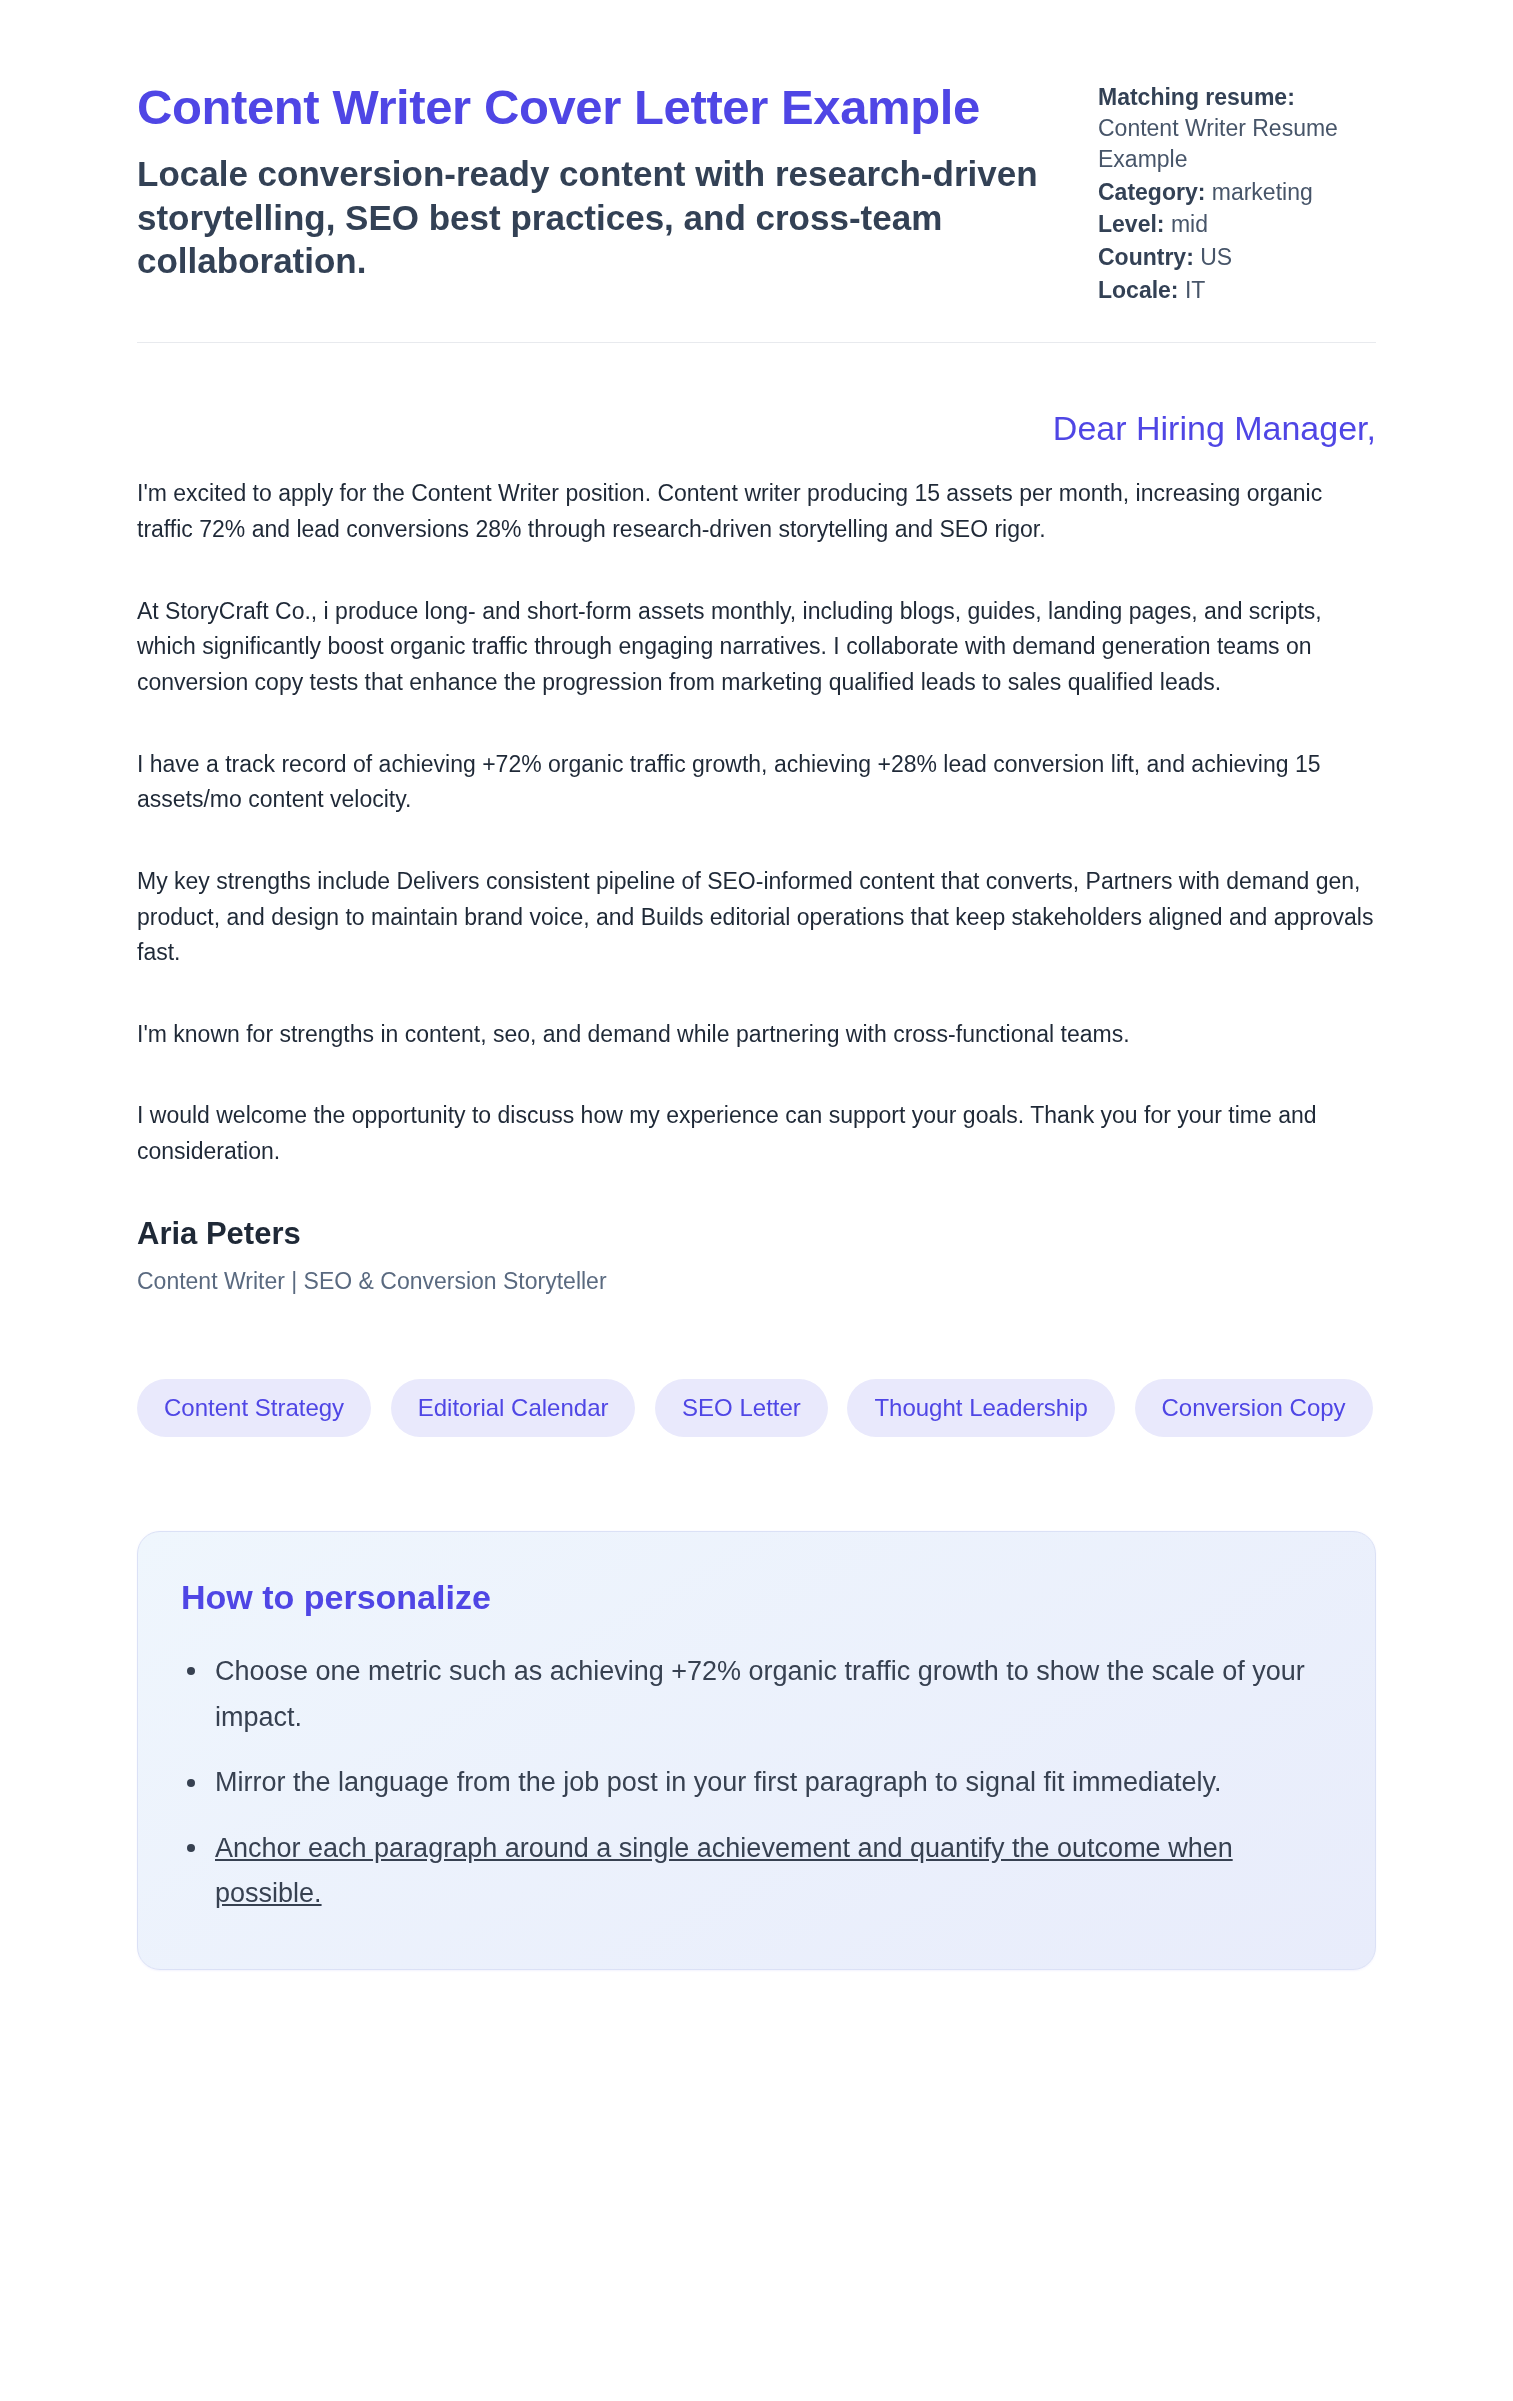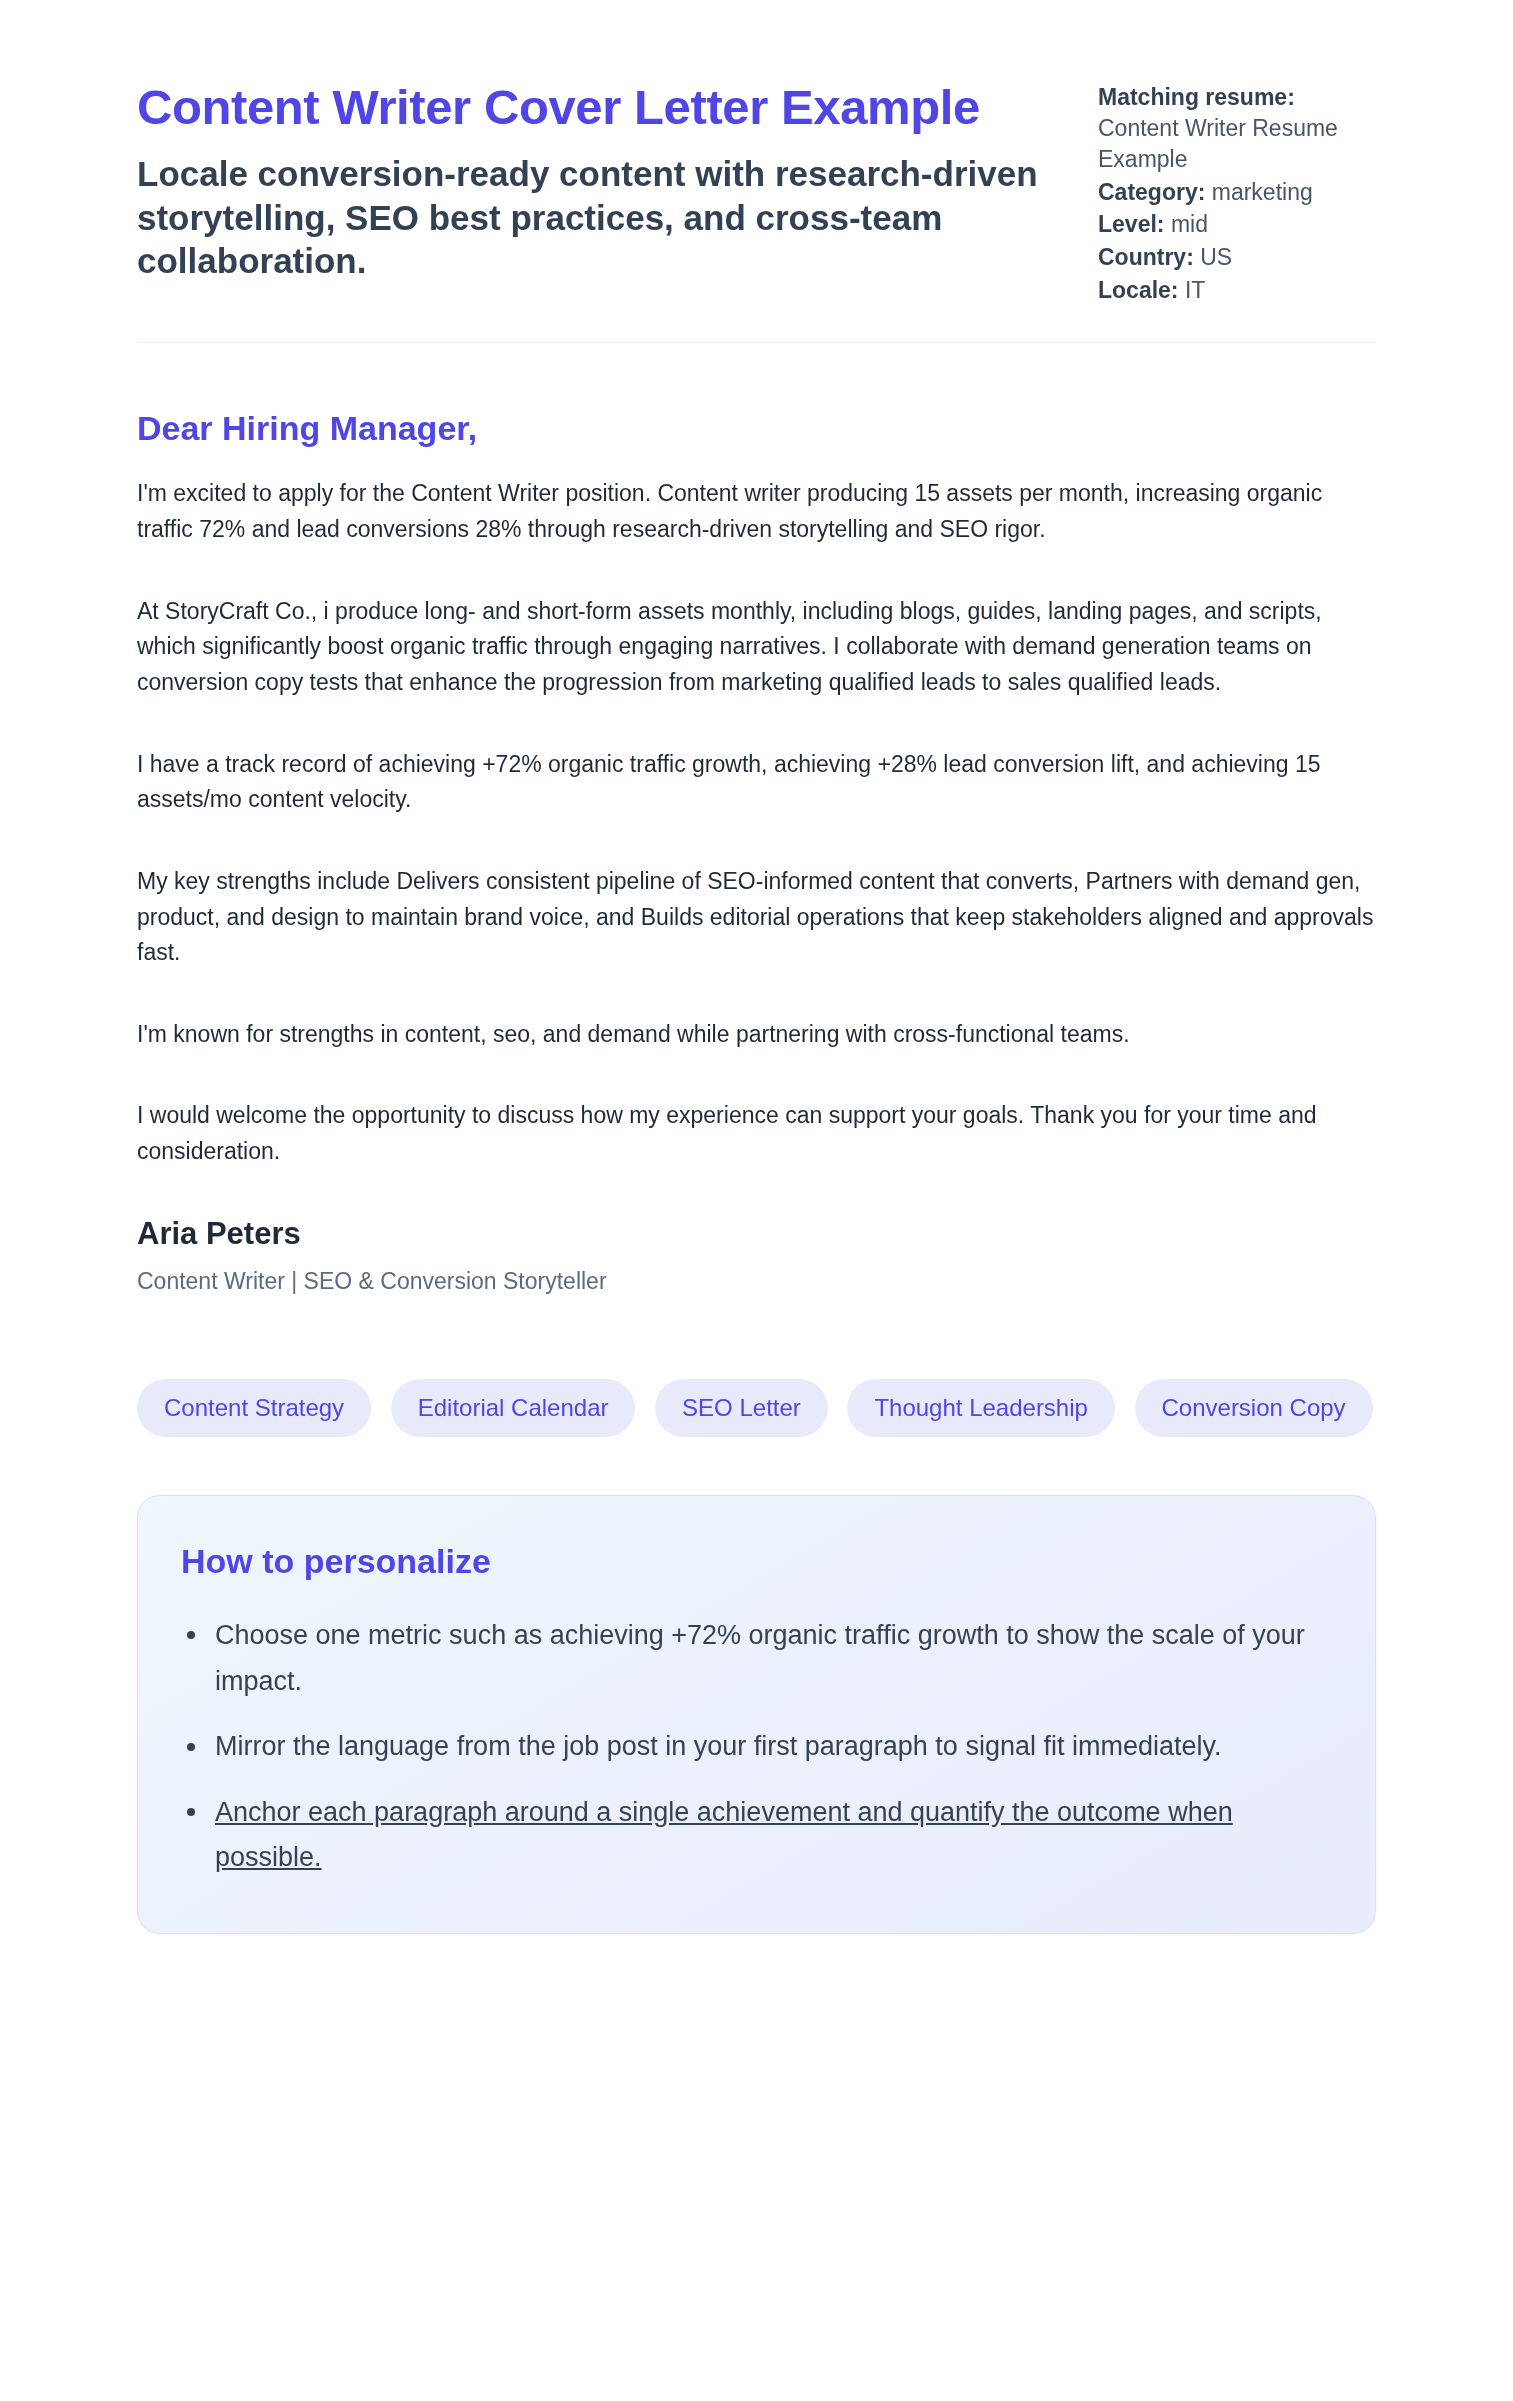--- a/index.html
+++ b/index.html
@@ -52,23 +52,24 @@
   .divider{
     border:none;
     border-top:1.8px solid #e8eaee;
     margin-top:34px;
   }
 
   
   .letter{margin-top:66px;}
   .greeting{
     color:var(--accent);
-    font-weight:700;
+    font-weight:400;
     font-size:34px;
     margin-bottom:28.5px;
+    text-align:right;
   }
   .para{
     font-size:23px;
     line-height:1.55;
     color:#1f2937;
     margin-bottom:46px;
   }
   .signature{margin-top:36px;}
   .sig-name{font-size:31px;font-weight:700;color:#1f2937;}
   .sig-role{margin-top:16px;font-size:23px;color:#5a6a80;}
@@ -81,21 +82,21 @@
     color:var(--accent);
     font-size:24px;
     line-height:1;
     padding:17px 27px;
     border-radius:889px;
     cursor:pointer;
   }
 
   
   .personalize{
-    margin-top:58px;
+    margin-top:94px;
     background:linear-gradient(150deg,var(--callout-from) 0%,var(--callout-to) 100%);
     border:0.9px solid #dbe1f6;
     border-radius:23px;
     padding:46px 43px 52px;
     box-shadow:0 0.9px 1.8px rgba(99,102,241,0.08);
   }
   .personalize h2{
     color:var(--accent);
     font-size:34px;
     font-weight:700;

